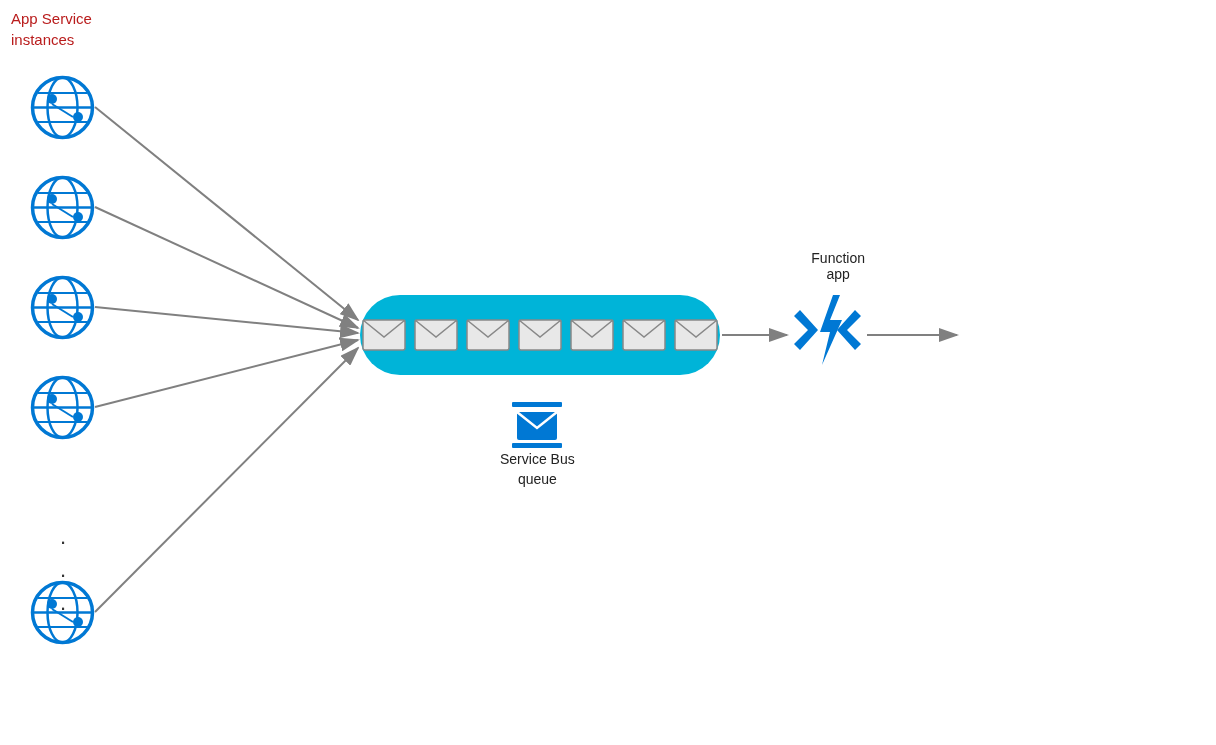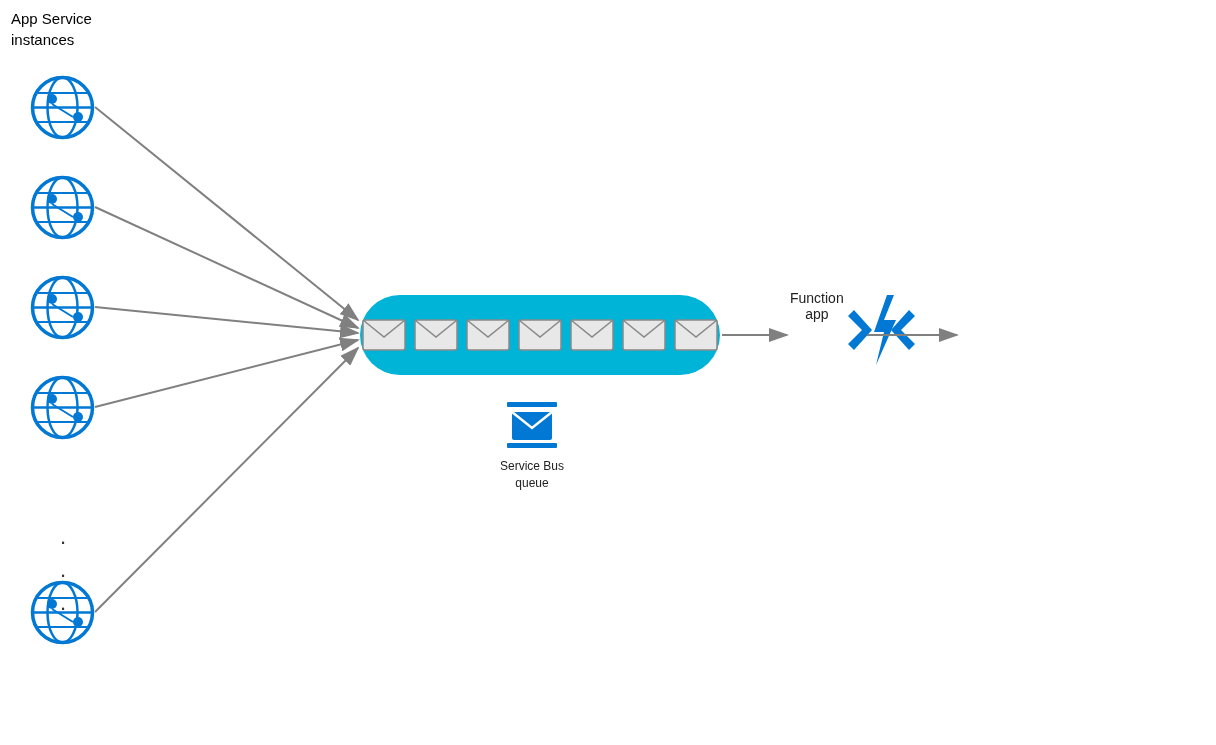--- a/index.html
+++ b/index.html
@@ -17,21 +17,21 @@
       height: 745px;
       position: relative;
     }
 
     
     .app-service-label {
       position: absolute;
       top: 8px;
       left: 11px;
       font-size: 15px;
-      color: #000000;
+      color: #b91c1c;
       line-height: 1.4;
     }
 
     
     .globe-icon {
       position: absolute;
       width: 65px;
       height: 65px;
     }
 
@@ -61,36 +61,34 @@
     .service-bus-icon-container {
       position: absolute;
       top: 400px;
       left: 500px;
       display: flex;
       flex-direction: column;
       align-items: center;
     }
 
     .service-bus-label {
-      margin-top: 8px;
-      font-size: 12px;
+      font-size: 14px;
       color: #222;
       text-align: center;
       line-height: 1.4;
     }
 
     
     .function-app-container {
       position: absolute;
       top: 250px;
       left: 790px;
       display: flex;
-      flex-direction: row;
-      align-items: flex-start;
-      margin-top: 40px;
+      flex-direction: column;
+      align-items: flex-end;
     }
 
     .function-app-label {
       margin-bottom: 8px;
       font-size: 14px;
       color: #222;
       text-align: center;
     }
 
     

